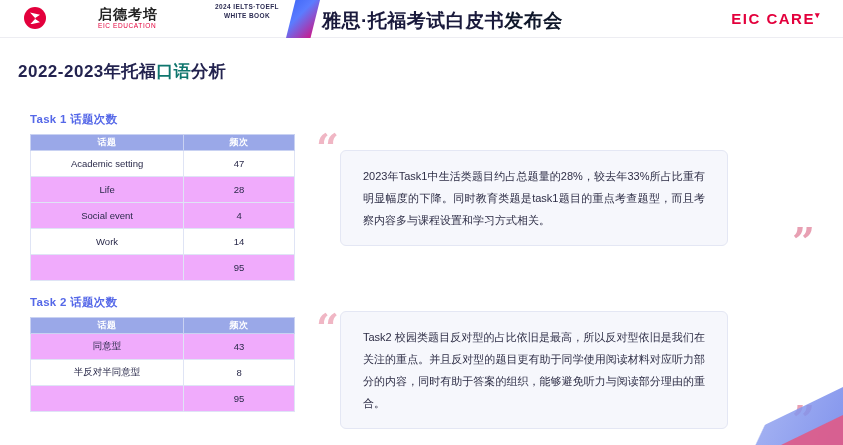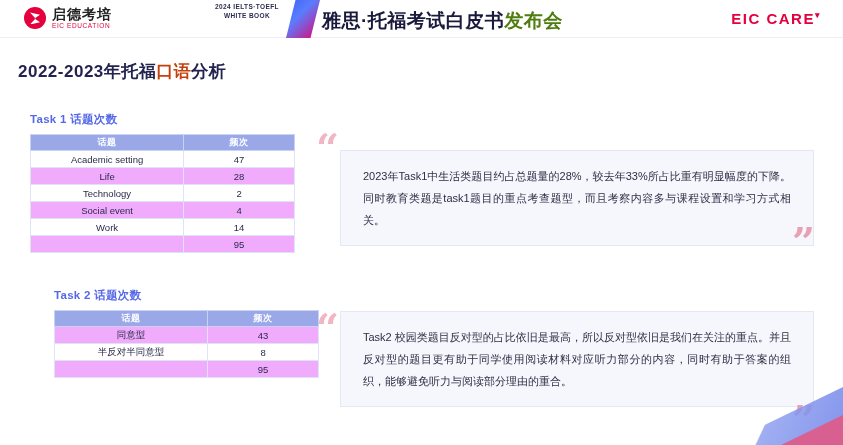--- a/index.html
+++ b/index.html
@@ -20,20 +20,21 @@
     width: 843px; height: 38px;
     background: #ffffff;
     border-bottom: 1px solid #ededf2;
     display: flex;
     align-items: center;
   }
   .logo-left {
     display: flex;
     align-items: center;
     margin-left: 24px;
+    gap: 46px;
   }
   .logo-mark {
     width: 22px; height: 22px;
     border-radius: 50%;
     background: #e3003c;
     position: relative;
     margin-right: 6px;
     flex: none;
   }
   .logo-mark::after {
@@ -76,21 +77,21 @@
   }
 
   .header-title {
     position: absolute;
     left: 322px; top: 8px;
     font-size: 19px;
     font-weight: bold;
     color: #1a1a3c;
     letter-spacing: 0.5px;
   }
-  .header-title .accent { color: #4d7c0f; }
+  .header-title .accent { color: #0f172a; }
 
   .logo-right {
     position: absolute;
     right: 22px; top: 10px;
     font-size: 15px;
     font-weight: bold;
     color: #e3003c;
     letter-spacing: 1.5px;
   }
   .logo-right .tm {
@@ -100,26 +101,26 @@
 
   
   .page-title {
     position: absolute;
     left: 18px; top: 60px;
     font-size: 17px;
     font-weight: bold;
     color: #23234f;
     letter-spacing: 0.5px;
   }
-  .page-title .accent { color: #c2410c; }
+  .page-title .accent { color: #0f766e; }
 
   
   .block { position: absolute; left: 30px; width: 265px; }
   .block-1 { top: 112px; }
-  .block-2 { top: 288px; margin-left: 24px; }
+  .block-2 { top: 295px; }
 
   .block-label {
     font-size: 11.5px;
     font-weight: bold;
     color: #5568e8;
     margin-bottom: 7px;
     letter-spacing: 0.3px;
   }
 
   table.data {
@@ -133,38 +134,38 @@
     color: #ffffff;
     font-size: 9px;
     font-weight: bold;
     height: 16px;
     border: 1px solid #c9d2f2;
     letter-spacing: 0.5px;
   }
   table.data td {
     font-size: 9.5px;
     color: #2a2a4a;
-    height: 17px;
+    height: 26px;
     text-align: center;
     border: 1px solid #dfe4f5;
     background: #ffffff;
   }
   table.data tr.alt td { background: #f0abfc; }
   table.data td.total { }
   table.data col.c1 { width: 58%; }
   table.data col.c2 { width: 42%; }
 
   
   .note {
     position: absolute;
     left: 340px;
-    width: 474px;
+    width: 388px;
     background: #f6f7fc;
     border: 1px solid #e4e7f4;
-    border-radius: 0;
+    border-radius: 6px;
     padding: 14px 22px 14px 22px;
     font-size: 11px;
     line-height: 2.0;
     color: #2e2e46;
     text-align: justify;
   }
   .note-1 { top: 150px; }
   .note-2 { top: 311px; }
 
   .quote {
@@ -245,24 +246,20 @@
     </thead>
     <tbody>
       <tr>
         <td>Academic setting</td>
         <td>47</td>
       </tr>
       <tr class="alt">
         <td>Life</td>
         <td>28</td>
       </tr>
-      <tr>
-        <td>Technology</td>
-        <td>2</td>
-      </tr>
       <tr class="alt">
         <td>Social event</td>
         <td>4</td>
       </tr>
       <tr>
         <td>Work</td>
         <td>14</td>
       </tr>
       <tr class="alt">
         <td></td>

